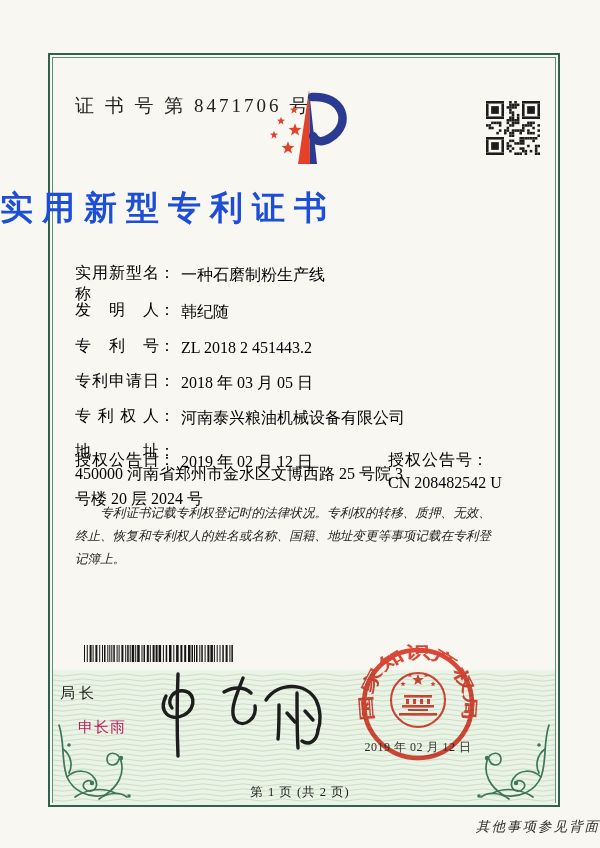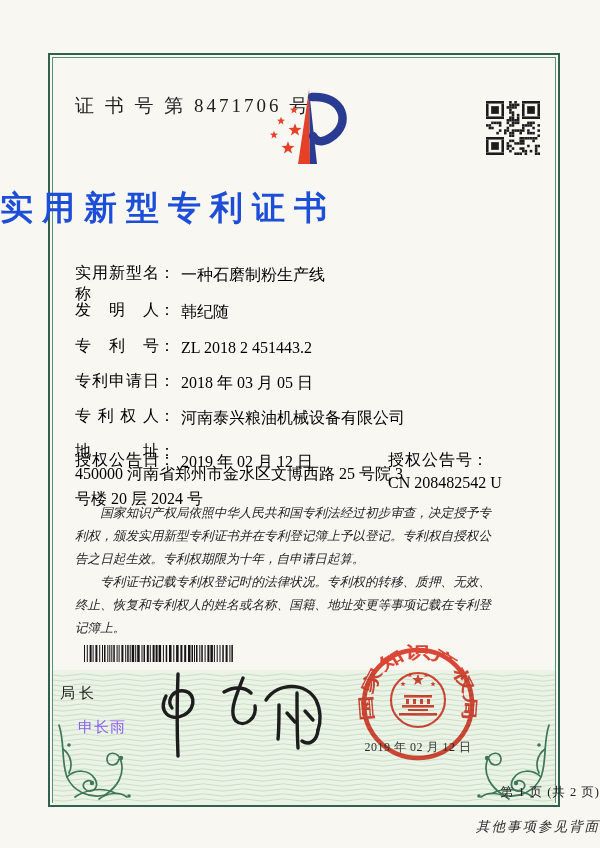--- a/index.html
+++ b/index.html
@@ -23,24 +23,24 @@
                line-height:1.82; color:#242424; text-align:justify; font-style:italic; }
   .body-text p { text-indent:2em; }
   .barcode { position:absolute; left:84px; top:645px; width:152px; height:17px; }
   .green-zone { position:absolute; left:53px; top:670px; width:502px; height:135px;
                 background:#eaf3e6; overflow:hidden; }
   .waves { position:absolute; left:0; top:0; }
   .flourish { position:absolute; bottom:2px; width:110px; height:118px; }
   .flourish.left { left:2px; }
   .flourish.right { right:2px; transform:scaleX(-1); }
   .director-title { position:absolute; left:60px; top:684px; font-size:15px; letter-spacing:4px; color:#1c1c1c; }
-  .director-name  { position:absolute; left:78px; top:718px; font-size:15px; letter-spacing:1px; color:#8b5cf6; }
+  .director-name  { position:absolute; left:78px; top:718px; font-size:15px; letter-spacing:1px; color:#be185d; }
   .signature { position:absolute; left:148px; top:660px; width:180px; height:108px; }
   .seal { position:absolute; left:356px; top:642px; width:124px; height:124px; mix-blend-mode:multiply; opacity:.93; }
-  .page-indicator { position:absolute; left:0; top:784px; width:600px; text-align:right;
+  .page-indicator { position:absolute; left:0; top:784px; width:600px; text-align:center;
                     font-size:12.5px; color:#222; letter-spacing:1px; }
   .back-note { position:absolute; left:0; top:818px; width:600px; text-align:right;
                font-size:13.5px; color:#2a2a2a; font-style:italic; letter-spacing:2px; }
 </style>
 </head>
 <body>
 
 <div class="page">
 
   <div class="frame"></div>
@@ -207,21 +207,20 @@
     <span class="flabel">地址</span><span class="fcolon">：</span><span class="fvalue" style="max-width:338px">450000 河南省郑州市金水区文博西路 25 号院 3 号楼 20 层 2024 号</span>
   </div>
   <div class="field-row" style="top:450px">
     <span class="flabel">授权公告日</span><span class="fcolon">：</span><span class="fvalue">2019 年 02 月 12 日</span>
     <span class="row-grant2">
       <span class="flabel">授权公告号</span><span class="fcolon">：</span><span class="fvalue">CN 208482542 U</span>
     </span>
   </div>
 
   <div class="body-text">
-    <p>国家知识产权局依照中华人民共和国专利法经过初步审查，决定授予专利权，颁发实用新型专利证书并在专利登记簿上予以登记。专利权自授权公告之日起生效。专利权期限为十年，自申请日起算。</p>
     <p>专利证书记载专利权登记时的法律状况。专利权的转移、质押、无效、终止、恢复和专利权人的姓名或名称、国籍、地址变更等事项记载在专利登记簿上。</p>
   </div>
 
   <svg class="barcode" viewBox="0 0 152 17">
       <rect x="0" y="0" width="1" height="17" fill="#151515"></rect>
       <rect x="2.8" y="0" width="1" height="17" fill="#151515"></rect>
       <rect x="5.6" y="0" width="2" height="17" fill="#151515"></rect>
       <rect x="8.6" y="0" width="1" height="17" fill="#151515"></rect>
       <rect x="11.399999999999999" y="0" width="2" height="17" fill="#151515"></rect>
       <rect x="15.2" y="0" width="1" height="17" fill="#151515"></rect>

